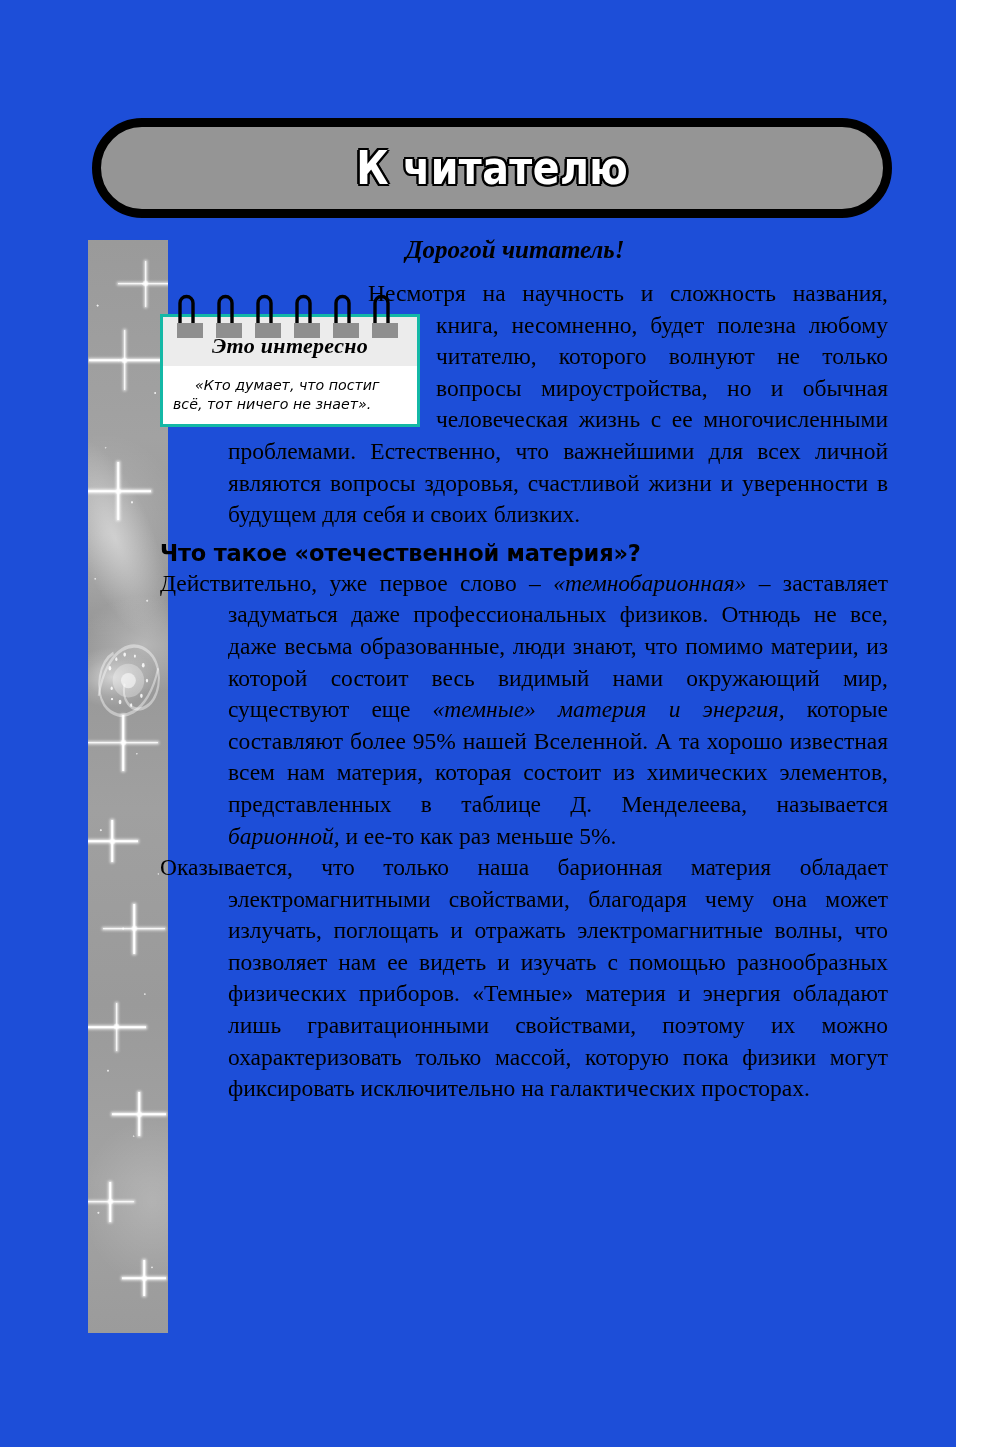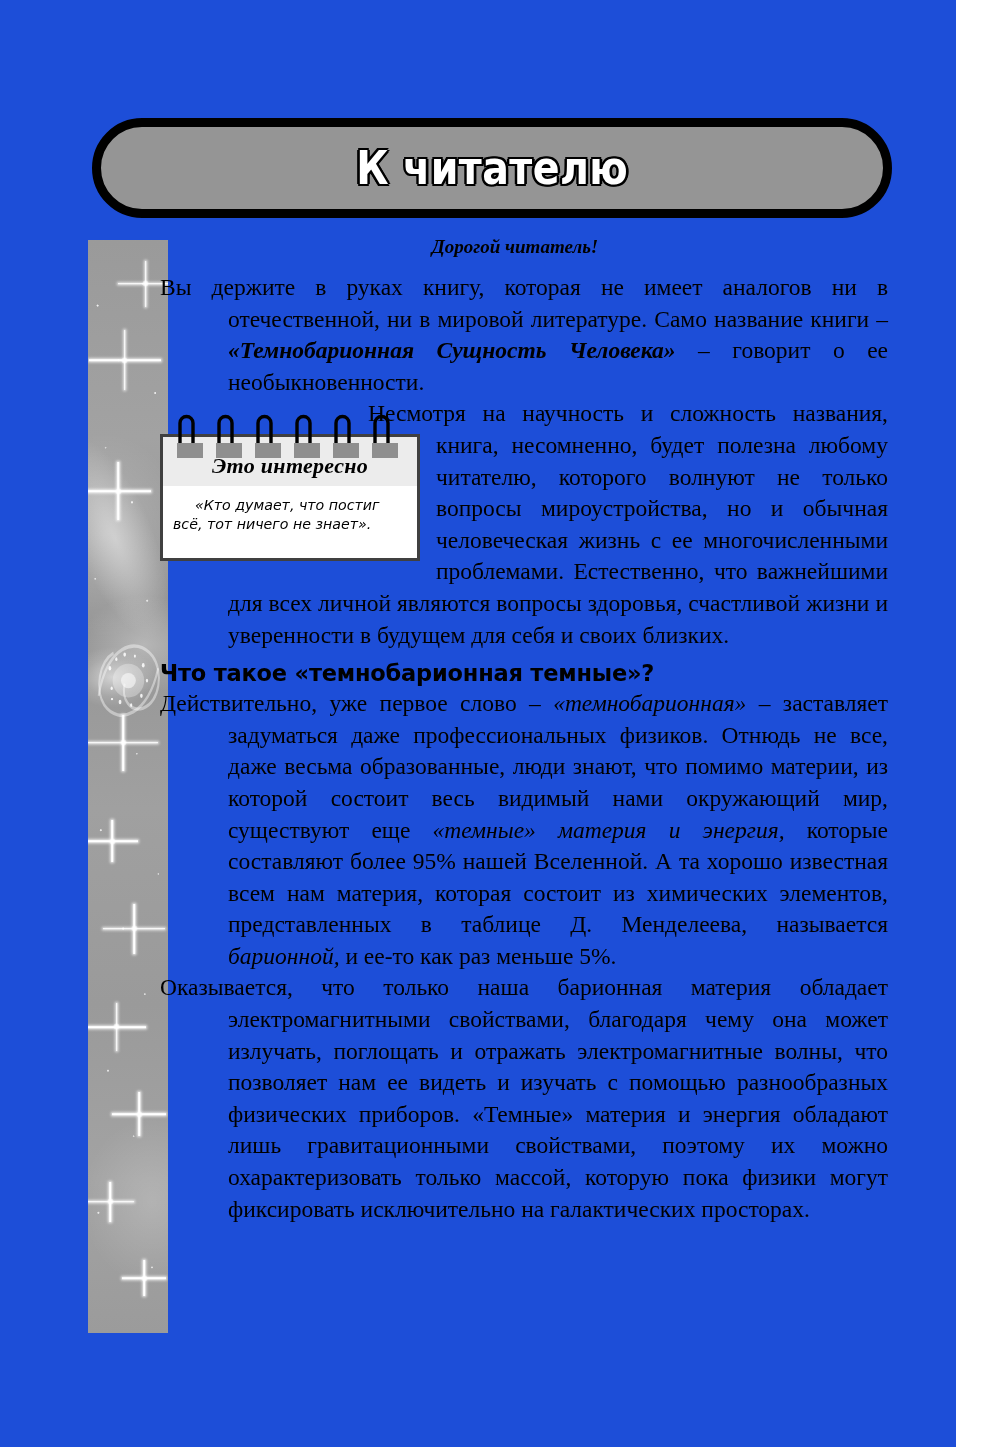--- a/index.html
+++ b/index.html
@@ -150,21 +150,21 @@
   #content {
     position: absolute;
     left: 160px;
     top: 236px;
     width: 728px;
   }
   .greeting {
     font-family: "Liberation Serif", serif;
     font-weight: bold;
     font-style: italic;
-    font-size: 19px;
+    font-size: 25px;
     text-align: center;
     margin: 0 0 14px 0;
     padding-right: 18px;
   }
   .para {
     font-family: "Liberation Serif", serif;
     font-size: 23.5px;
     line-height: 31.6px;
     text-align: justify;
     text-justify: inter-word;
@@ -202,39 +202,39 @@
     position: absolute;
     left: 0;
     top: -20px;
     width: 100%;
     height: 30px;
     pointer-events: none;
     z-index: 3;
   }
   #callout .box {
     position: relative;
-    border: 3px solid #404040;
+    border: 3px solid #14b8a6;
     background: #ffffff;
     box-sizing: border-box;
     z-index: 1;
   }
   #callout .head-band {
     background: #ececec;
     padding: 16px 6px 7px 6px;
     text-align: center;
   }
   #callout .head-title {
     font-family: "Liberation Serif", serif;
     font-weight: bold;
     font-style: italic;
     font-size: 22px;
     letter-spacing: 0.3px;
   }
   #callout .body {
-    padding: 10px 12px 18px 10px;
+    padding: 10px 12px 4px 10px;
     font-family: "DejaVu Sans", sans-serif;
     font-style: italic;
     font-size: 14.2px;
     line-height: 19px;
   }
   #callout .quote {
     margin: 0 0 6px 0;
     text-indent: 22px;
   }
   #callout .attrib {
@@ -318,21 +318,20 @@
   <div id="title-banner">
     <div class="inner">
       <span class="title-text">К читателю</span>
     </div>
   </div>
 
   <div id="content">
 
     <div class="greeting">Дорогой читатель!</div>
 
-    <p class="para"><span>Вы держите в руках книгу, которая не имеет аналогов ни в отечественной, ни в мировой литературе. Само название книги – </span><span class="bi">«Темнобарионная Сущность Человека»</span><span> – говорит о ее необыкновенности.</span></p>
 
     <div id="callout">
 
       <svg class="rings" viewBox="0 0 260 30" preserveAspectRatio="none">
         <g fill="none" stroke="#000000" stroke-width="3.4">
           <path d="M20,29 L20,9 A6.5,6.5 0 0 1 33,9 L33,29"></path>
           <path d="M59,29 L59,9 A6.5,6.5 0 0 1 72,9 L72,29"></path>
           <path d="M98,29 L98,9 A6.5,6.5 0 0 1 111,9 L111,29"></path>
           <path d="M137,29 L137,9 A6.5,6.5 0 0 1 150,9 L150,29"></path>
           <path d="M176,29 L176,9 A6.5,6.5 0 0 1 189,9 L189,29"></path>
@@ -353,20 +352,20 @@
         </div>
         <div class="body">
           <p class="quote">«Кто думает, что постиг всё, тот ничего не знает».</p>
         </div>
       </div>
     </div>
 
     <p class="para"><b>Несмотря на научность и сложность названия, книга, несомненно, будет полезна любому читателю, которого волнуют не только вопросы мироустройства, но и обычная человеческая жизнь с ее многочисленными проблемами.</b><span> Естественно, что важнейшими для всех личной являются вопросы здоровья, счастливой жизни и уверенности в будущем для себя и своих близких.</span></p>
 
 
-    <h2 class="section-heading">Что такое «темнобарионная темные»?</h2>
+    <h2 class="section-heading">Что такое «отечественной материя»?</h2>
 
     <p class="para"><span>Действительно, уже первое слово – </span><i>«темнобарионная»</i><span> – заставляет задуматься даже профессиональных физиков. Отнюдь не все, даже весьма образованные, люди знают, что помимо материи, из которой состоит весь видимый нами окружающий мир, существуют еще </span><i>«темные» материя и энергия,</i><span> которые составляют более 95% нашей Вселенной. А та хорошо известная всем нам материя, которая состоит из химических элементов, представленных в таблице Д. Менделеева, называется </span><i>барионной,</i><span> и ее-то как раз меньше 5%.</span></p>
 
     <p class="para">Оказывается, что только наша барионная материя обладает электромагнитными свойствами, благодаря чему она может излучать, поглощать и отражать электромагнитные волны, что позволяет нам ее видеть и изучать с помощью разнообразных физических приборов. «Темные» материя и энергия обладают лишь гравитационными свойствами, поэтому их можно охарактеризовать только массой, которую пока физики могут фиксировать исключительно на галактических просторах.</p>
 
   </div>
 </div>
 
 </body></html>

